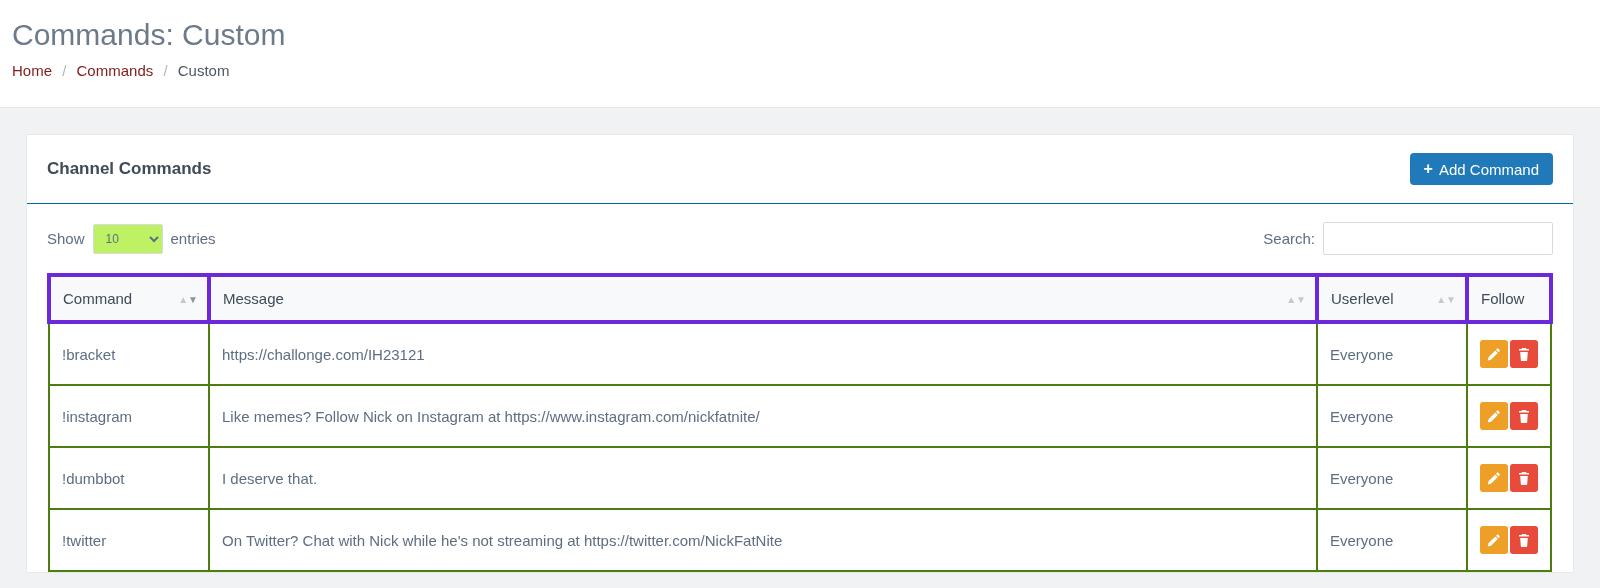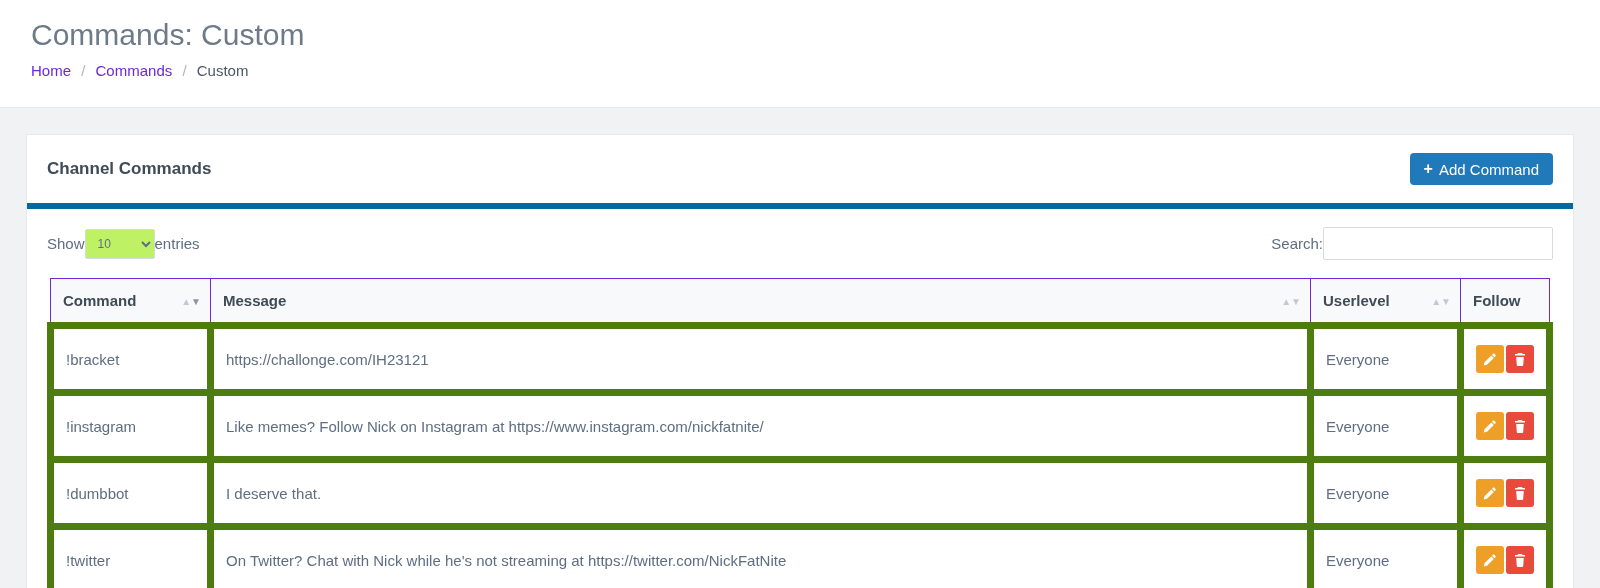--- a/index.html
+++ b/index.html
@@ -5,35 +5,35 @@
   * { box-sizing: border-box; }
   html, body {
     margin: 0;
     padding: 0;
     font-family: -apple-system, BlinkMacSystemFont, "Segoe UI", Helvetica, Arial, sans-serif;
     color: #5e6e82;
     background: #fff;
     font-size: 15px;
   }
   .page-header {
-    padding: 18px 28px 28px 31px;
+    padding: 18px 28px 28px 12px;
     background: #fff;
   }
   .page-title {
     font-size: 30px;
     font-weight: 400;
     color: #6c7a89;
     margin: 0 0 10px 0;
   }
   .breadcrumb {
     font-size: 15px;
     color: #8a97a3;
   }
   .breadcrumb a {
-    color: #6d28d9;
+    color: #7f1d1d;
     text-decoration: none;
   }
   .breadcrumb .sep {
     margin: 0 6px;
     color: #b0b7bf;
   }
   .breadcrumb .current {
     color: #4b5966;
     font-weight: 400;
   }
@@ -44,21 +44,21 @@
   }
   .panel {
     background: #fff;
     border: 1px solid #e6e8ea;
   }
   .panel-header {
     display: flex;
     align-items: center;
     justify-content: space-between;
     padding: 18px 20px;
-    border-bottom: 6px solid #0369a1;
+    border-bottom: 1px solid #0369a1;
   }
   .panel-title {
     font-size: 17px;
     font-weight: 600;
     color: #3f4b57;
   }
   .btn {
     display: inline-flex;
     align-items: center;
     gap: 6px;
@@ -81,20 +81,21 @@
     justify-content: space-between;
     align-items: center;
     padding: 18px 20px 18px 20px;
   }
   .dt-length label,
   .dt-filter label {
     color: #5e6e82;
     font-size: 15px;
     display: inline-flex;
     align-items: center;
+    gap: 8px;
   }
   .dt-length select {
     border: 1px solid #d7dbdf;
     border-radius: 2px;
     padding: 6px 8px;
     font-size: 12px;
     background: #bef264;
     color: #5e6e82;
     min-width: 70px;
   }
@@ -107,44 +108,44 @@
     color: #5e6e82;
   }
   table.cmd-table {
     width: calc(100% - 40px);
     margin: 0 20px 0 20px;
     border-collapse: collapse;
   }
   table.cmd-table thead th {
     text-align: left;
     background: #f8f9fa;
-    border: 1px solid #6d28d9;
+    border: 4px solid #6d28d9;
     padding: 13px 12px;
     font-size: 15px;
-    font-weight: 700;
+    font-weight: 400;
     color: #3f4b57;
     position: relative;
   }
   .sort-icons {
     position: absolute;
     right: 10px;
     top: 50%;
     transform: translateY(-50%);
     display: flex;
     flex-direction: row;
     gap: 1px;
     font-size: 10px;
     color: #c5c9ce;
     letter-spacing: -1px;
   }
   .sort-icons .active {
     color: #8a97a3;
   }
   table.cmd-table tbody td {
-    border: 7px solid #4d7c0f;
+    border: 2px solid #4d7c0f;
     padding: 16px 12px;
     font-size: 15px;
     color: #5e6e82;
     vertical-align: middle;
   }
   .actions-cell {
     white-space: nowrap;
     text-align: left;
   }
   .icon-btn {

